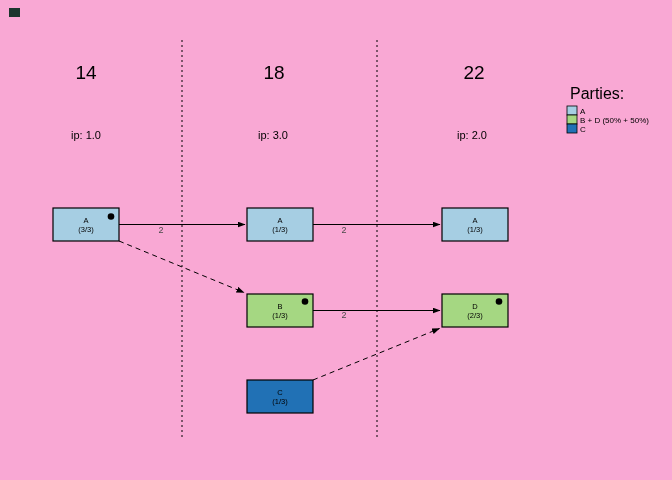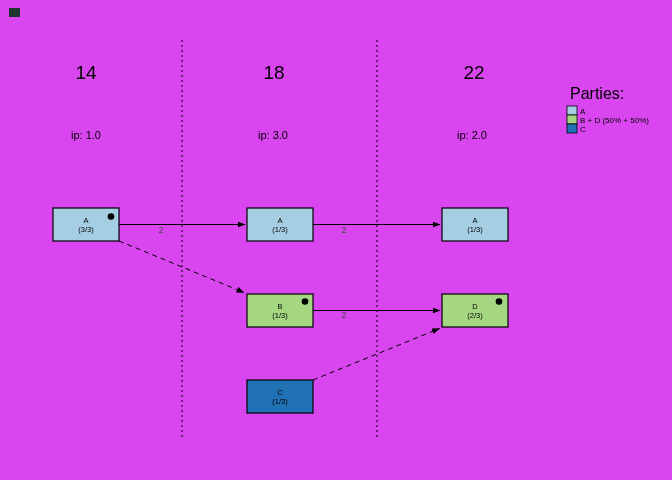--- a/index.html
+++ b/index.html
@@ -1,16 +1,16 @@
 <!DOCTYPE html>
 <html><head>
 <meta charset="utf-8">
 <style>
   html, body { margin: 0; padding: 0; background: #ffffff; }
-  .stage { width: 672px; height: 480px; position: relative; background: #d946ef; overflow: hidden; }
+  .stage { width: 672px; height: 480px; position: relative; background: #f9a8d4; overflow: hidden; }
   svg text { font-family: "Liberation Sans", sans-serif; }
   .period-label { font-size: 19px; fill: #000000; }
   .ip-label { font-size: 11px; fill: #000000; }
   .node-label { font-size: 7.5px; fill: #000000; }
   .edge-label { font-size: 9px; fill: #4a4a4a; }
   .legend-title { font-size: 16px; fill: #000000; }
   .legend-label { font-size: 8px; fill: #000000; }
 </style>
 </head>
 <body>

